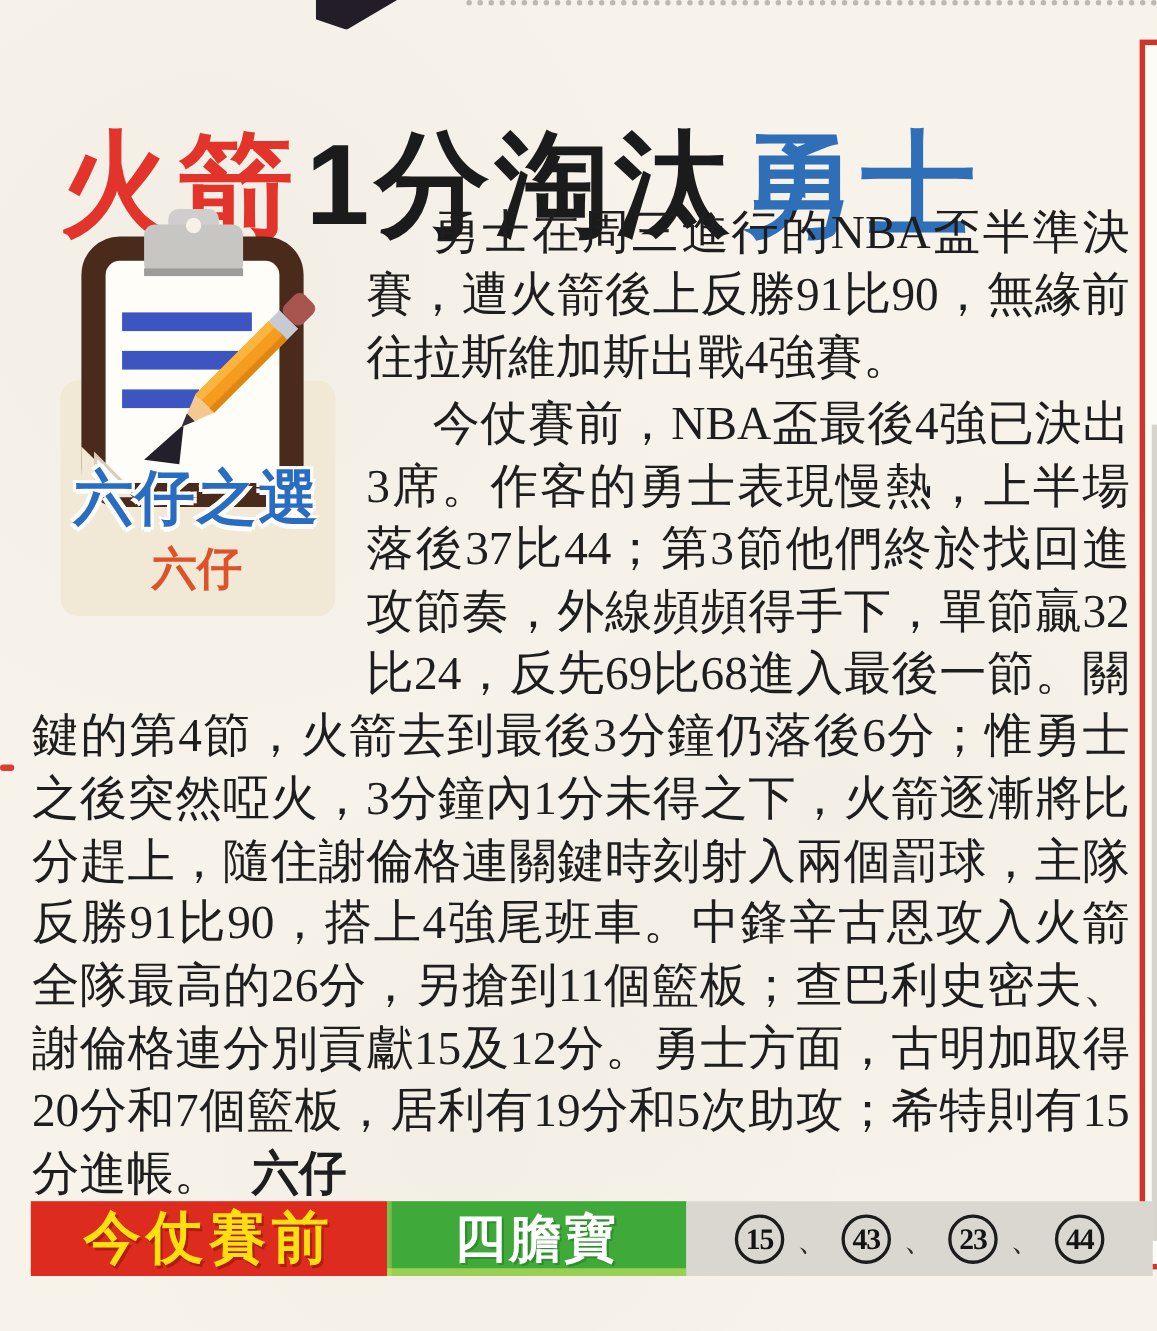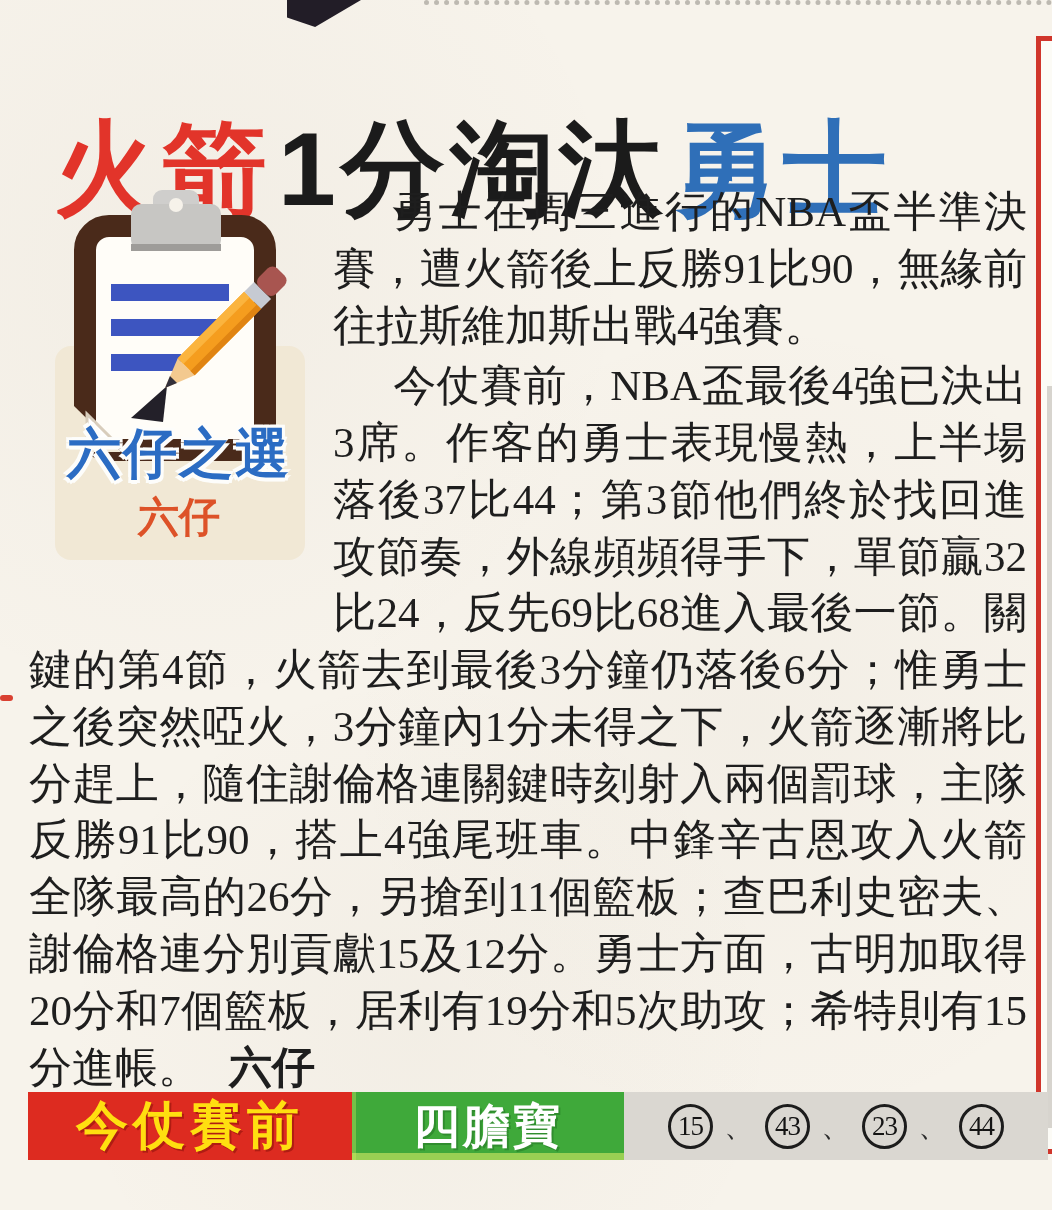--- a/index.html
+++ b/index.html
@@ -67,21 +67,21 @@
     width:272px;background:#3fa93a;
     box-shadow:inset 0 -7px 0 rgba(214,235,100,.6),inset 4px 0 0 rgba(214,235,100,.35);
     font-family:"Liberation Sans","DejaVu Sans",sans-serif;font-weight:900;
     font-size:47px;letter-spacing:3px;color:#ffffff;
     text-shadow:2px 2px 0 rgba(20,90,25,.35);
   }
   .tip-nums{width:424px;background:#dad7d1;gap:10px;}
   .num-circle{
     display:inline-flex;align-items:center;justify-content:center;
     width:45px;height:45px;border:3px solid #1c1c1c;border-radius:50%;
-    font-size:27px;font-weight:normal;color:#141414;letter-spacing:-1px;
+    font-size:27px;font-weight:bold;color:#141414;letter-spacing:-1px;
     background:transparent;box-sizing:border-box;
   }
   .num-sep{font-size:30px;color:#2a2a2a;padding:0 1px;}
 </style>
 </head>
 <body>
 
 <div class="page">
 
   <div class="top-wedge"></div>

